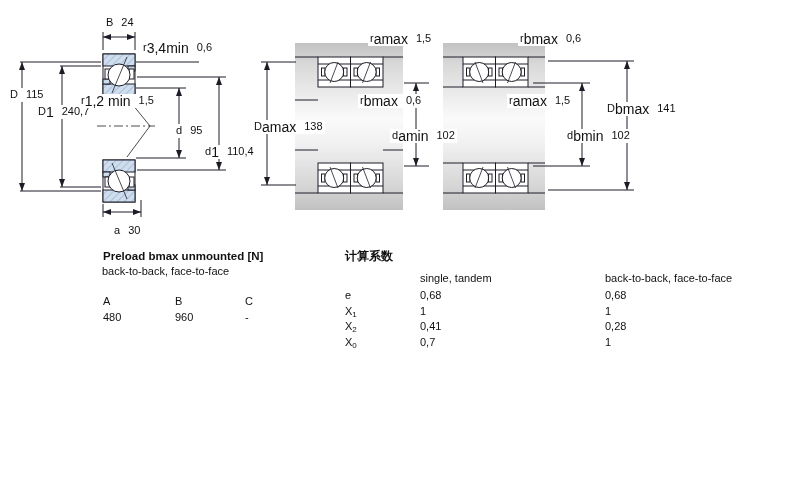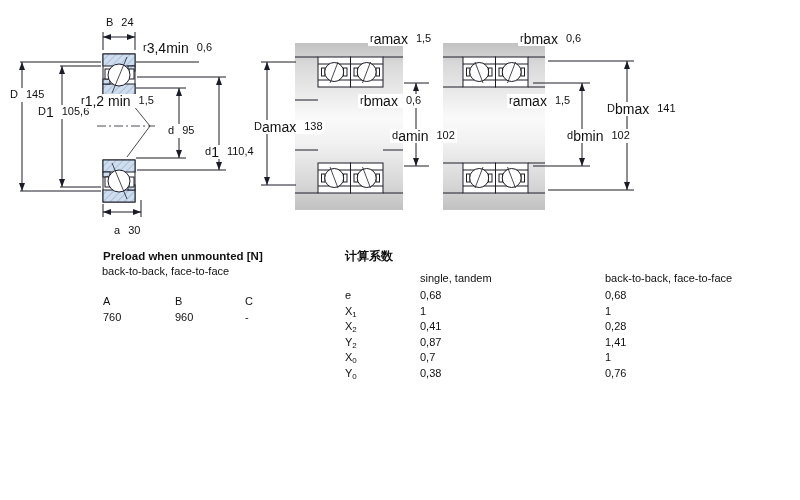--- a/index.html
+++ b/index.html
@@ -194,43 +194,43 @@
       <line x1="533" y1="166" x2="590" y2="166"></line>
       <line x1="582" y1="83" x2="582" y2="166" marker-start="url(#arr)" marker-end="url(#arr)"></line>
       <line x1="548" y1="61" x2="634" y2="61"></line>
       <line x1="548" y1="190" x2="634" y2="190"></line>
       <line x1="627" y1="61" x2="627" y2="190" marker-start="url(#arr)" marker-end="url(#arr)"></line>
     </g>
   </svg>
 
   <div class="dim-label" style="left:104px;top:16px"><span>B</span><span class="sub"></span><span class="val">24</span></div>
   <div class="dim-label" style="left:141px;top:41px"><span>r</span><span class="sub">3,4min</span><span class="val">0,6</span></div>
-  <div class="dim-label" style="left:8px;top:88px"><span>D</span><span class="sub"></span><span class="val">145</span></div>
-  <div class="dim-label" style="left:36px;top:105px"><span>D</span><span class="sub">1</span><span class="val">105,6</span></div>
+  <div class="dim-label" style="left:8px;top:88px"><span>D</span><span class="sub"></span><span class="val">115</span></div>
+  <div class="dim-label" style="left:36px;top:105px"><span>D</span><span class="sub">1</span><span class="val">240,7</span></div>
   <div class="dim-label" style="left:79px;top:94px"><span>r</span><span class="sub">1,2 min</span><span class="val">1,5</span></div>
-  <div class="dim-label" style="left:166px;top:124px"><span>d</span><span class="sub"></span><span class="val">95</span></div>
+  <div class="dim-label" style="left:174px;top:124px"><span>d</span><span class="sub"></span><span class="val">95</span></div>
   <div class="dim-label" style="left:203px;top:145px"><span>d</span><span class="sub">1</span><span class="val">110,4</span></div>
   <div class="dim-label" style="left:112px;top:224px"><span>a</span><span class="sub"></span><span class="val">30</span></div>
 
   <div class="dim-label" style="left:368px;top:32px"><span>r</span><span class="sub">amax</span><span class="val">1,5</span></div>
   <div class="dim-label" style="left:252px;top:120px"><span>D</span><span class="sub">amax</span><span class="val">138</span></div>
   <div class="dim-label" style="left:358px;top:94px"><span>r</span><span class="sub">bmax</span><span class="val">0,6</span></div>
   <div class="dim-label" style="left:390px;top:129px"><span>d</span><span class="sub">amin</span><span class="val">102</span></div>
 
   <div class="dim-label" style="left:518px;top:32px"><span>r</span><span class="sub">bmax</span><span class="val">0,6</span></div>
   <div class="dim-label" style="left:507px;top:94px"><span>r</span><span class="sub">amax</span><span class="val">1,5</span></div>
   <div class="dim-label" style="left:605px;top:102px"><span>D</span><span class="sub">bmax</span><span class="val">141</span></div>
   <div class="dim-label" style="left:565px;top:129px"><span>d</span><span class="sub">bmin</span><span class="val">102</span></div>
 
-  <div class="txt bold" style="left:103px;top:250px">Preload when unmounted [N]</div>
+  <div class="txt bold" style="left:103px;top:250px">Preload bmax unmounted [N]</div>
   <div class="txt" style="left:102px;top:265px">back-to-back, face-to-face</div>
   <div class="txt" style="left:103px;top:295px">A</div>
   <div class="txt" style="left:175px;top:295px">B</div>
   <div class="txt" style="left:245px;top:295px">C</div>
-  <div class="txt" style="left:103px;top:311px">760</div>
+  <div class="txt" style="left:103px;top:311px">480</div>
   <div class="txt" style="left:175px;top:311px">960</div>
   <div class="txt" style="left:245px;top:311px">-</div>
 
   <div class="txt bold" style="left:345px;top:250px;font-size:12px">计算系数</div>
   <div class="txt" style="left:420px;top:272px">single, tandem</div>
   <div class="txt" style="left:605px;top:272px">back-to-back, face-to-face</div>
 
   <div class="factors-rows">
     <div class="frow">
         <span class="sym"><span>e</span><span class="sub"></span></span>
@@ -241,29 +241,19 @@
         <span class="sym"><span>X</span><span class="sub">1</span></span>
         <span class="v1">1</span>
         <span class="v2">1</span>
       </div>
     <div class="frow">
         <span class="sym"><span>X</span><span class="sub">2</span></span>
         <span class="v1">0,41</span>
         <span class="v2">0,28</span>
       </div>
     <div class="frow">
-        <span class="sym"><span>Y</span><span class="sub">2</span></span>
-        <span class="v1">0,87</span>
-        <span class="v2">1,41</span>
-      </div>
-    <div class="frow">
         <span class="sym"><span>X</span><span class="sub">0</span></span>
         <span class="v1">0,7</span>
         <span class="v2">1</span>
       </div>
-    <div class="frow">
-        <span class="sym"><span>Y</span><span class="sub">0</span></span>
-        <span class="v1">0,38</span>
-        <span class="v2">0,76</span>
-      </div>
   </div>
 
 </div>
 
 </body></html>

